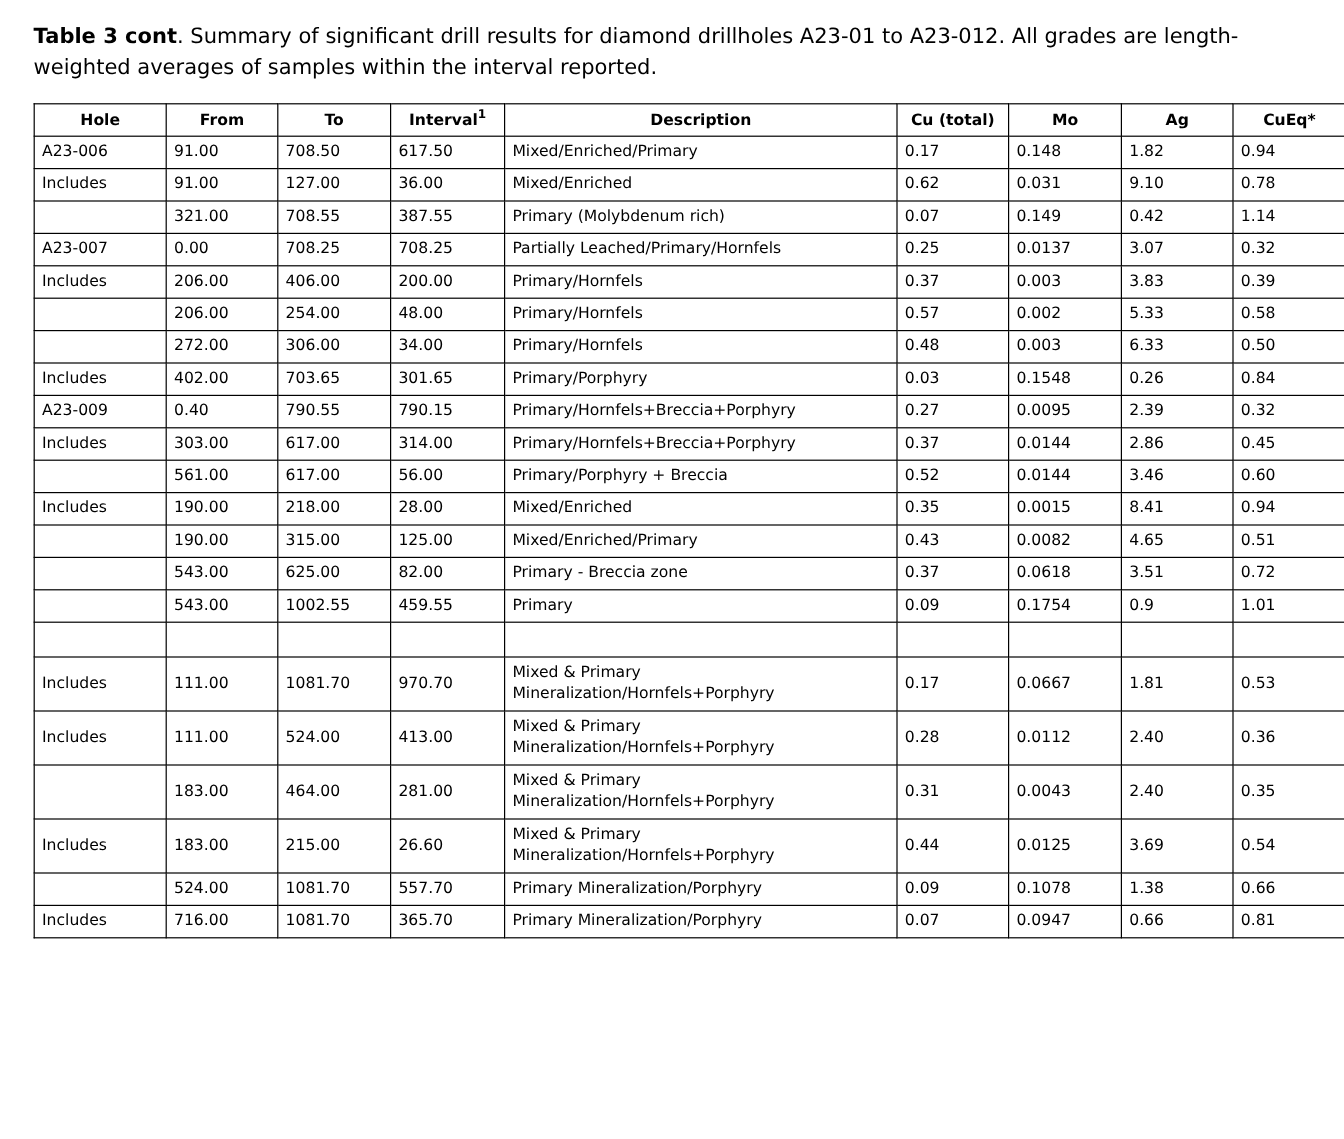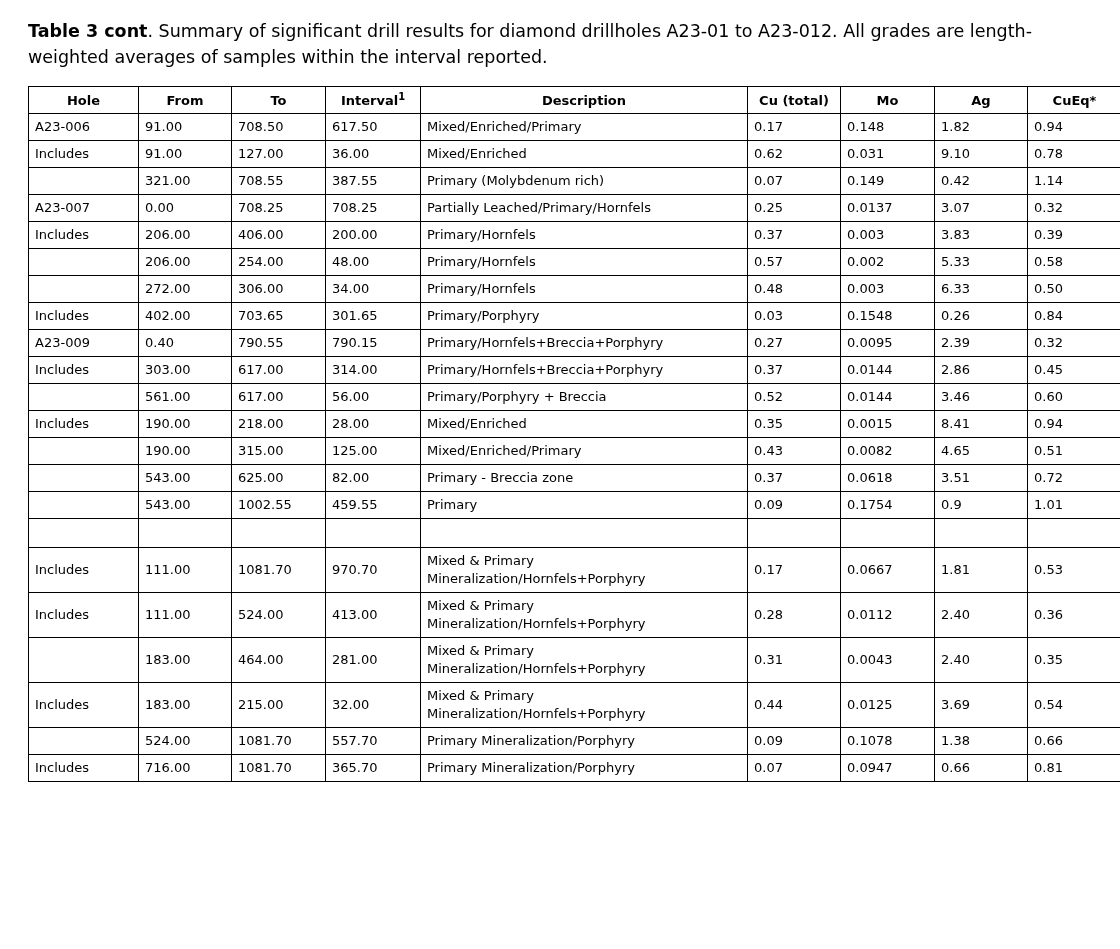--- a/index.html
+++ b/index.html
@@ -300,21 +300,21 @@
           <td>Mixed &amp; Primary Mineralization/Hornfels+Porphyry</td>
           <td>0.31</td>
           <td>0.0043</td>
           <td>2.40</td>
           <td>0.35</td>
         </tr>
         <tr class="tall">
           <td>Includes</td>
           <td>183.00</td>
           <td>215.00</td>
-          <td>32.00</td>
+          <td>26.60</td>
           <td>Mixed &amp; Primary Mineralization/Hornfels+Porphyry</td>
           <td>0.44</td>
           <td>0.0125</td>
           <td>3.69</td>
           <td>0.54</td>
         </tr>
         <tr>
           <td></td>
           <td>524.00</td>
           <td>1081.70</td>

